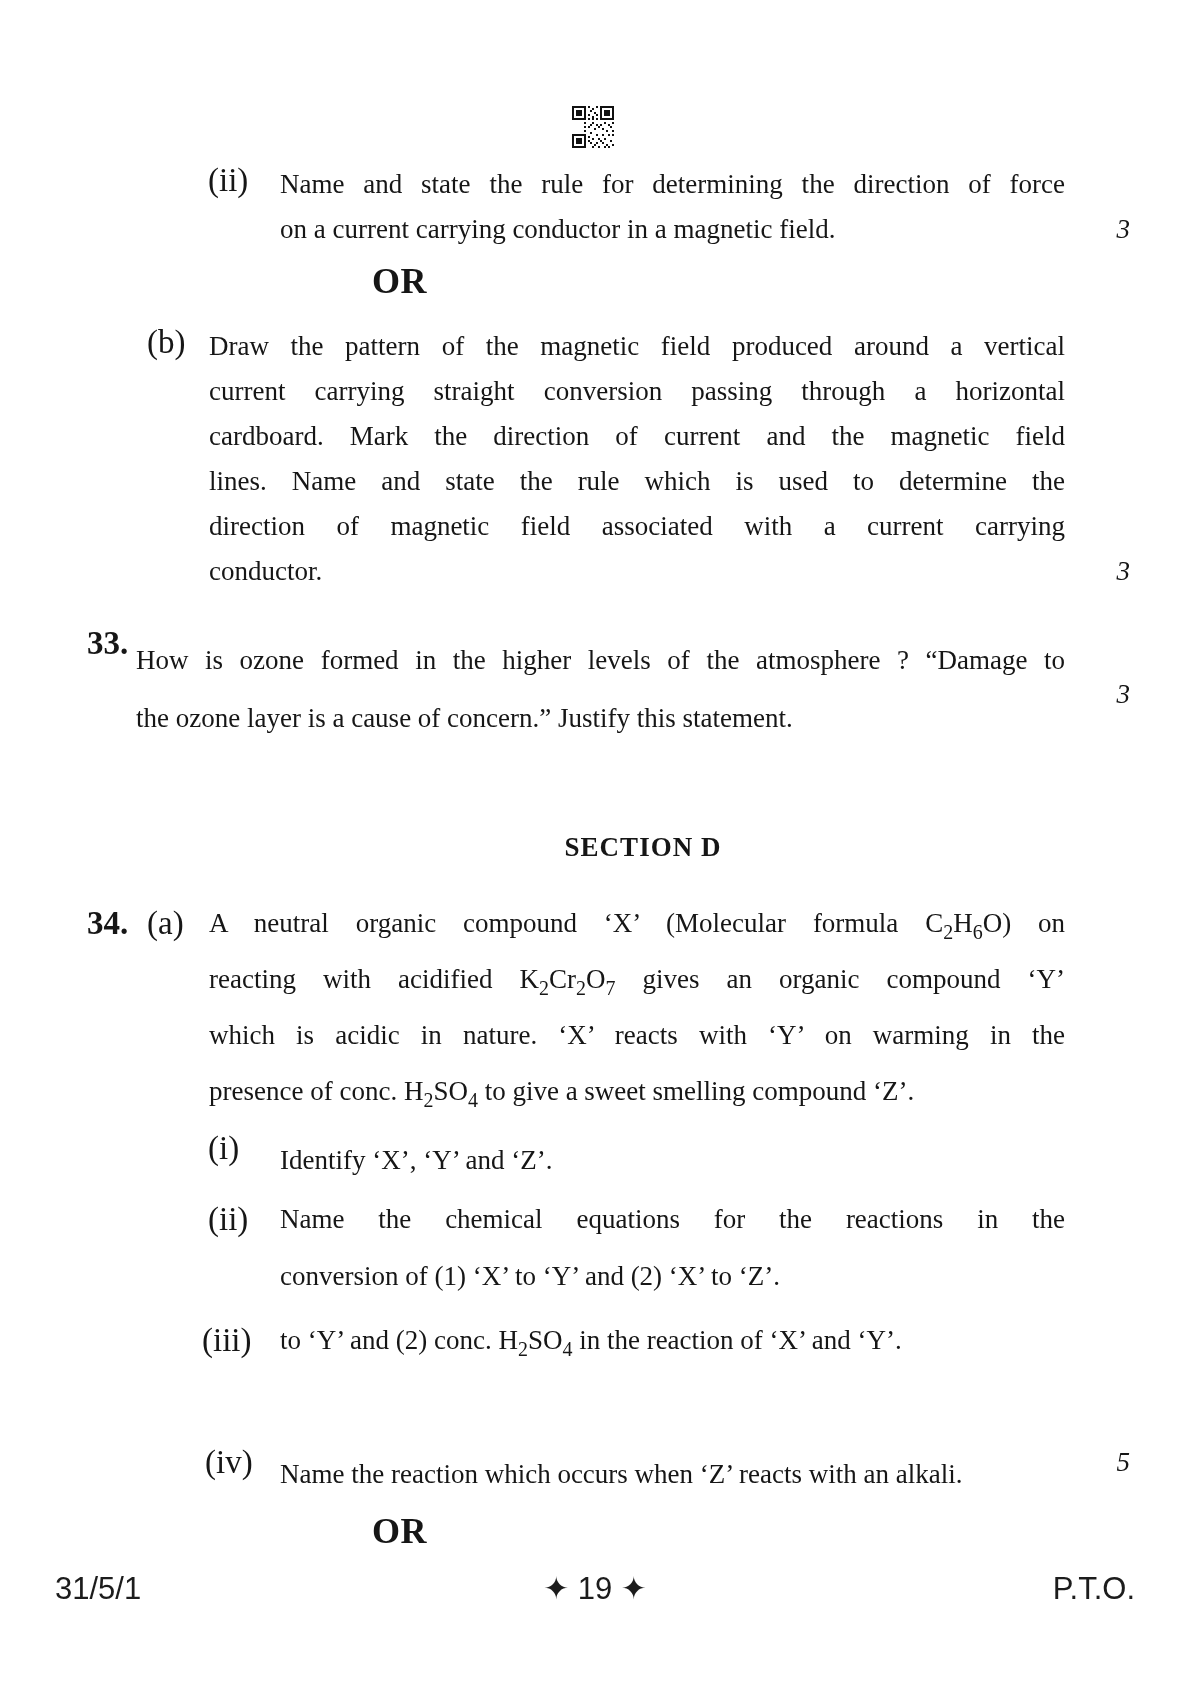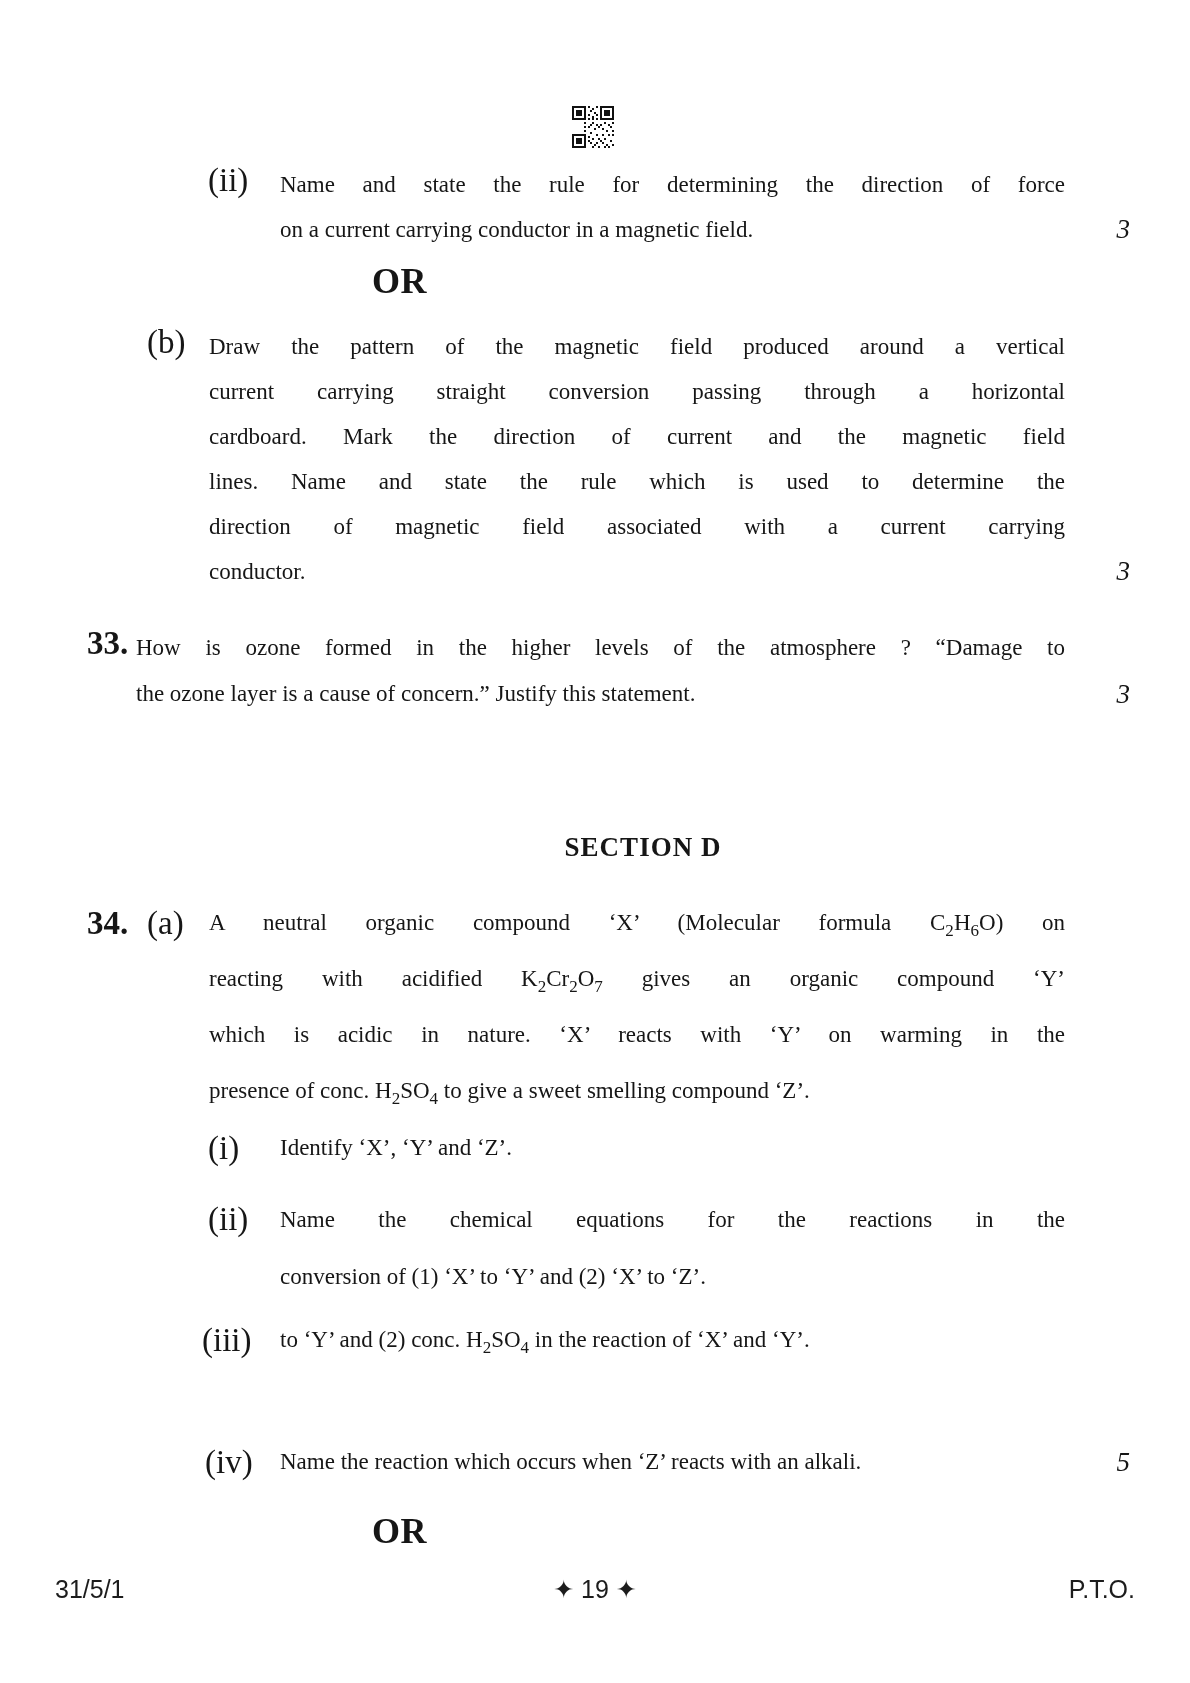--- a/index.html
+++ b/index.html
@@ -9,24 +9,24 @@
     margin: 0 auto;
     background: #ffffff;
     font-family: "Liberation Serif", "DejaVu Serif", serif;
     color: #161616;
     overflow: hidden;
   }
   .block { position: absolute; left: 0; width: 1190px; }
   .qlabel { position: absolute; top: 0; font-size: 33px; }
   .qnum { font-weight: bold; margin-left: 32px; }
   .lines { position: absolute; top: 0; }
-  .line { font-size: 23px; white-space: nowrap; text-align: left; }
+  .line { font-size: 27px; white-space: nowrap; text-align: left; }
   .line.j { text-align: justify; text-align-last: justify; white-space: normal; }
   .lh45 .line { height: 45px; line-height: 45px; }
-  .lh46 .line { height: 46px; line-height: 46px; }
+  .lh46 .line { height: 46px; line-height: 46px; margin-top: 12px; }
   .lh56 .line { height: 56px; line-height: 56px; }
   .lh57 .line { height: 57px; line-height: 57px; }
   sub { font-size: 0.74em; vertical-align: -0.34em; line-height: 0; }
   .marks {
     position: absolute; right: 60px;
     font-size: 27px; font-style: italic;
     line-height: 45px; height: 45px;
   }
   .or {
     position: absolute; left: 372px;
@@ -34,21 +34,21 @@
   }
   .section-heading {
     position: absolute; left: 0; width: 1190px;
     text-align: center; font-size: 27px; font-weight: bold;
     letter-spacing: 1px;
   }
   .qr { position: absolute; left: 572px; top: 104px; width: 42px; height: 46px; }
   .footer {
     position: absolute; left: 0; top: 1572px; width: 1190px; height: 34px;
     font-family: "Liberation Sans", "DejaVu Sans", sans-serif;
-    font-size: 25px; line-height: 34px; color: #1c1c1c;
+    font-size: 31px; line-height: 34px; color: #1c1c1c;
   }
   .footer .code { position: absolute; left: 55px; top: 0; }
   .footer .pageno { position: absolute; left: 0; width: 1190px; text-align: center; top: 0; }
   .footer .pto { position: absolute; right: 55px; top: 0; }
 </style>
 </head>
 <body>
 
 <div class="page">
 

